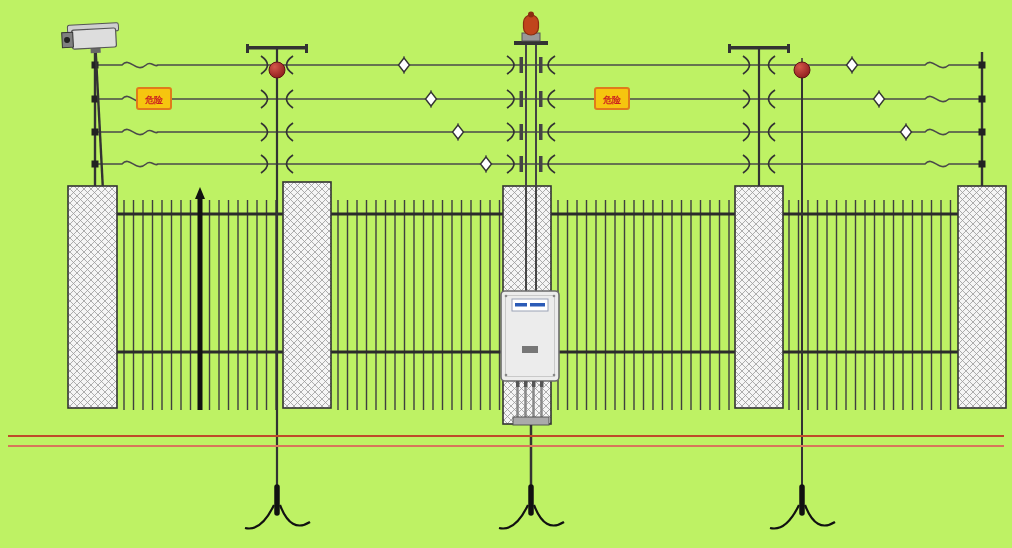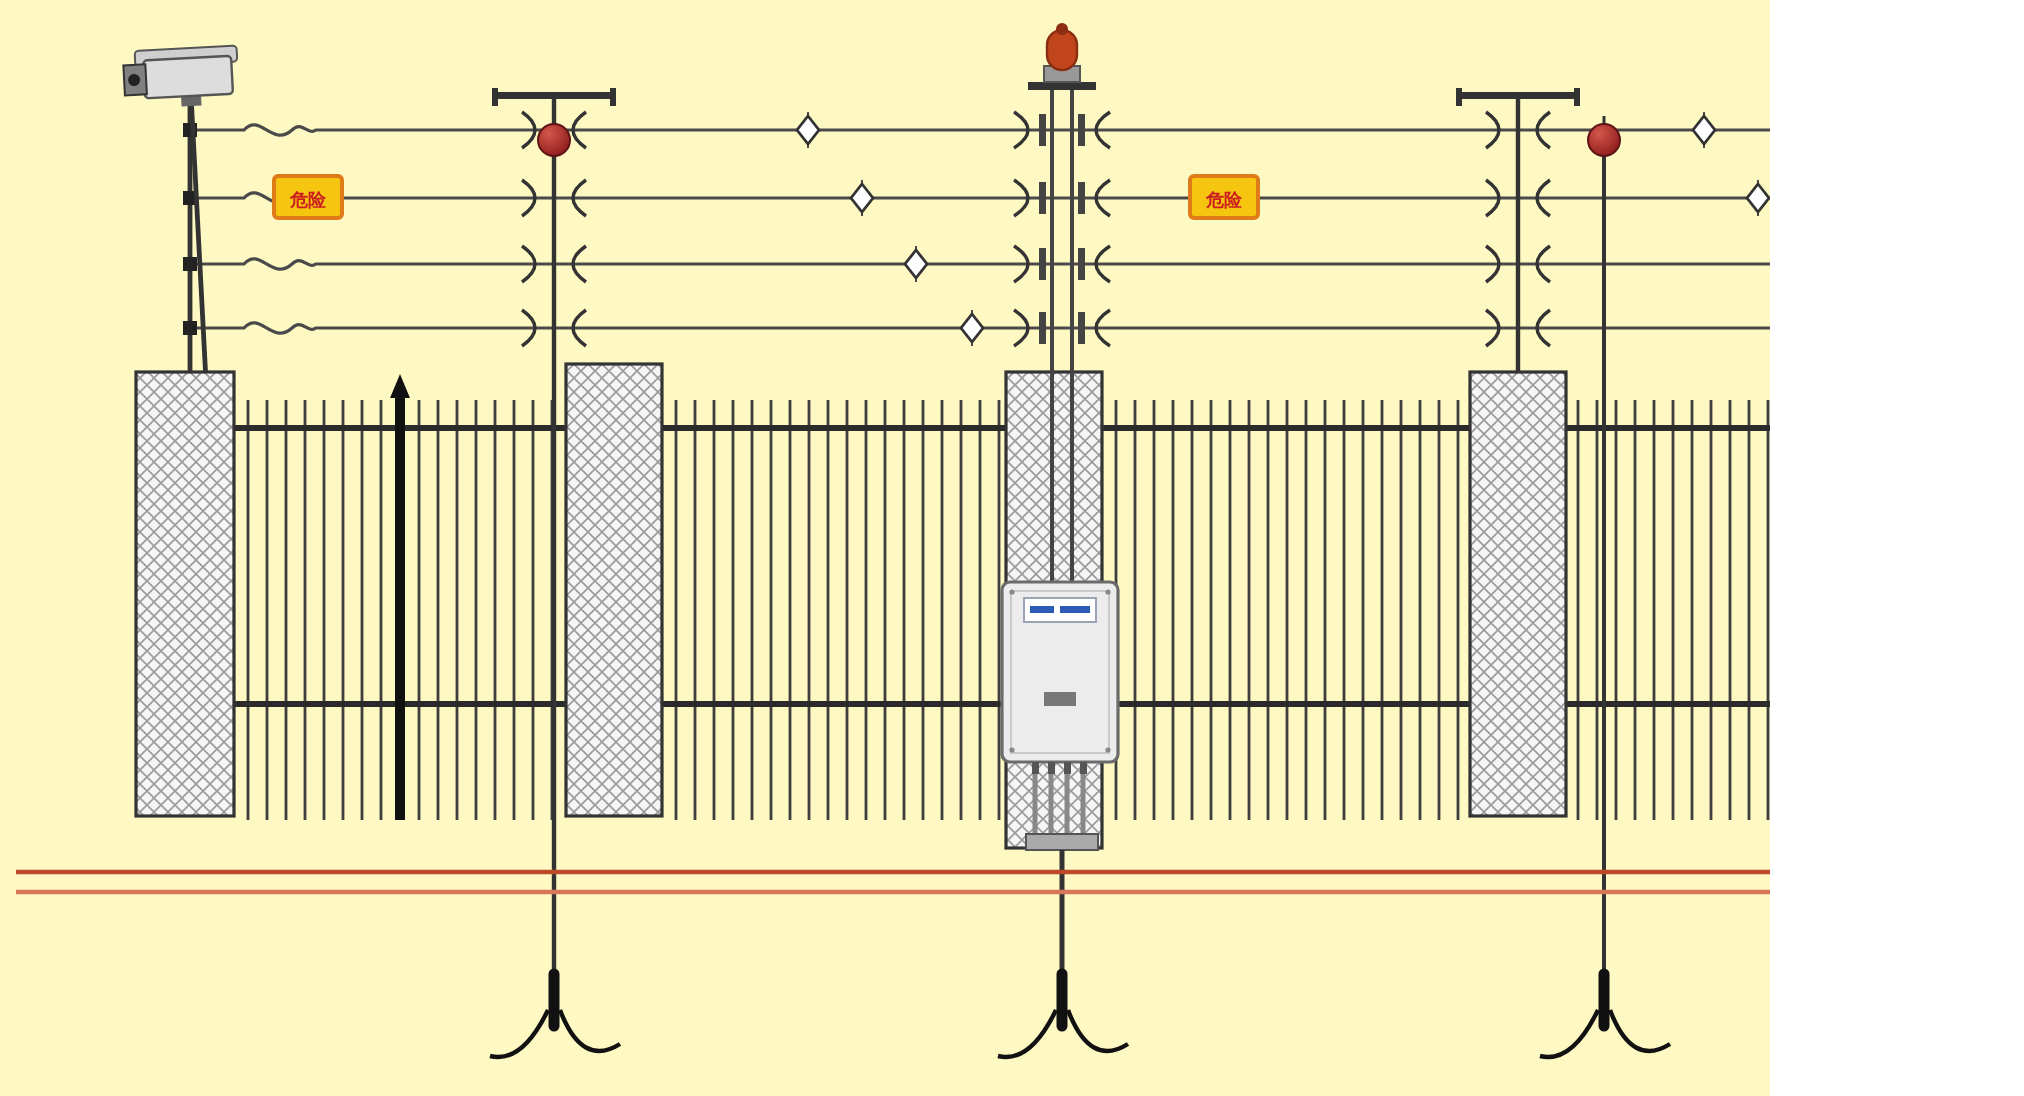--- a/index.html
+++ b/index.html
@@ -1,16 +1,16 @@
 <!DOCTYPE html>
 <html><head>
 <meta charset="utf-8">
 <style>
   html,body{margin:0;padding:0;background:#ffffff;}
-  .stage{position:relative;width:885px;height:548px;background:#fef9c3;overflow:hidden;
+  .stage{position:relative;width:1012px;height:548px;background:#bef264;overflow:hidden;
          font-family:"DejaVu Sans",sans-serif;}
   svg{display:block;width:1012px;height:548px;}
 </style>
 </head>
 <body>
 
 <div class="stage">
   <svg id="diagram" viewBox="0 0 1012 548" xmlns="http://www.w3.org/2000/svg">
       <defs>
         <pattern id="mesh" width="7" height="7" patternUnits="userSpaceOnUse">

